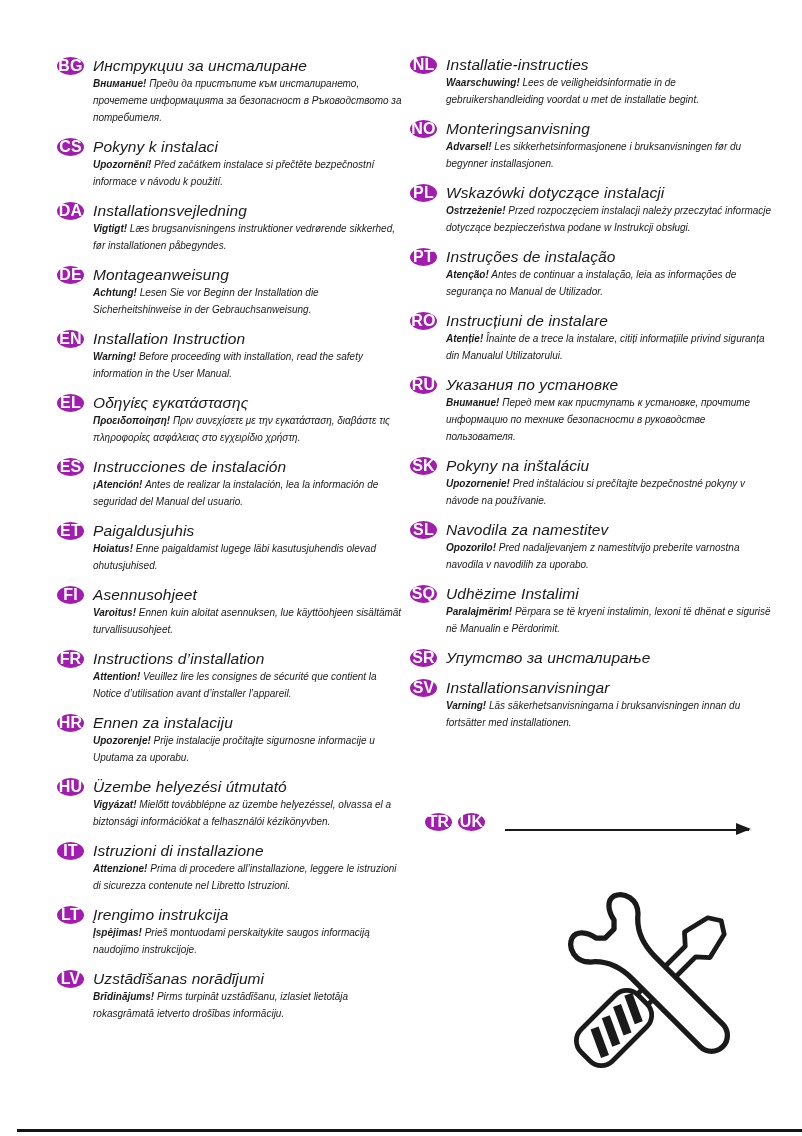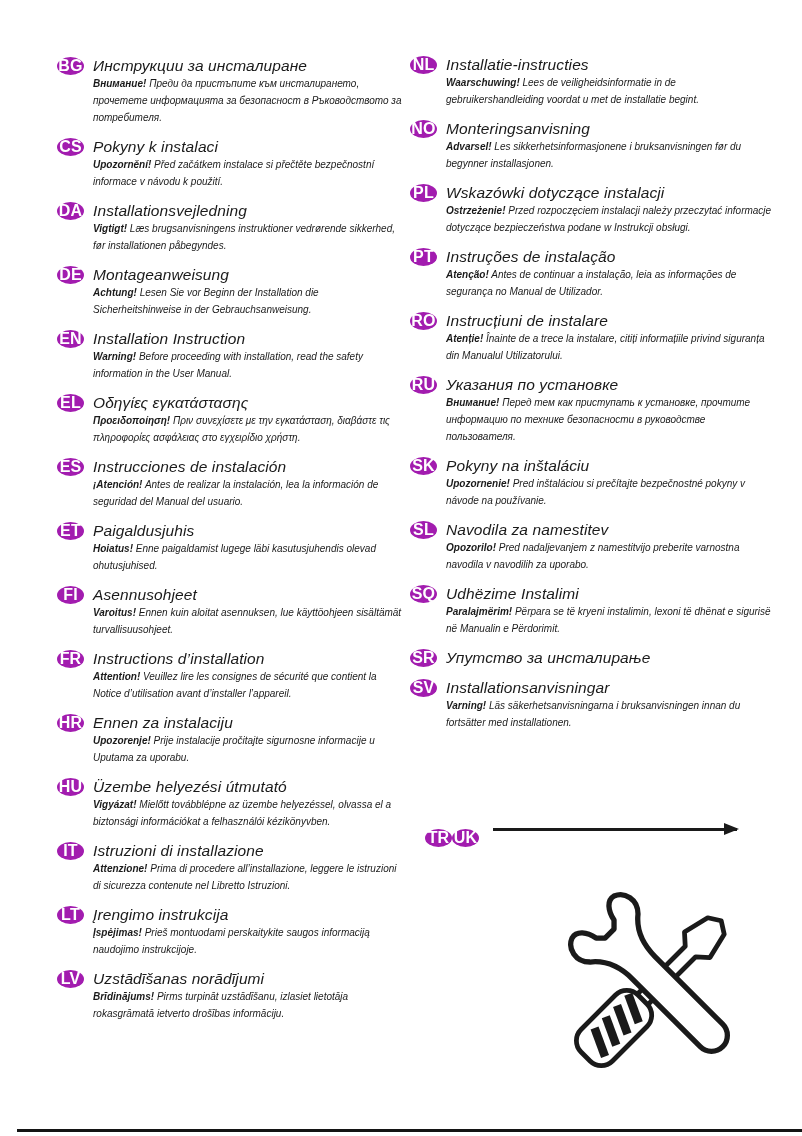--- a/index.html
+++ b/index.html
@@ -22,21 +22,21 @@
     background:#a21caf; color:#ffffff;
     border-radius:50%;
     font-weight:700; font-size:16px; letter-spacing:0.2px;
     margin-top:1px;
   }
   .txt { flex:1;font-style:italic; }
   .title { font-size:15.5px; line-height:19px; letter-spacing:0.1px; white-space:nowrap; }
   .bodytext { font-size:10px; line-height:17px; }
   .warn { font-weight:700; }
 
-  .trrow { display:flex; align-items:flex-start; margin-top:16px; }
+  .trrow { display:flex; align-items:flex-end; gap:6px; }
   .arrow-line {
     position:relative; height:2.5px; background:#1a1a1a;
     width:244px; margin-left:14px;
   }
   .arrow-line::after {
     content:""; position:absolute; right:-2px; top:-5.5px;
     border-left:15px solid #1a1a1a;
     border-top:6.5px solid transparent;
     border-bottom:6.5px solid transparent;
   }

